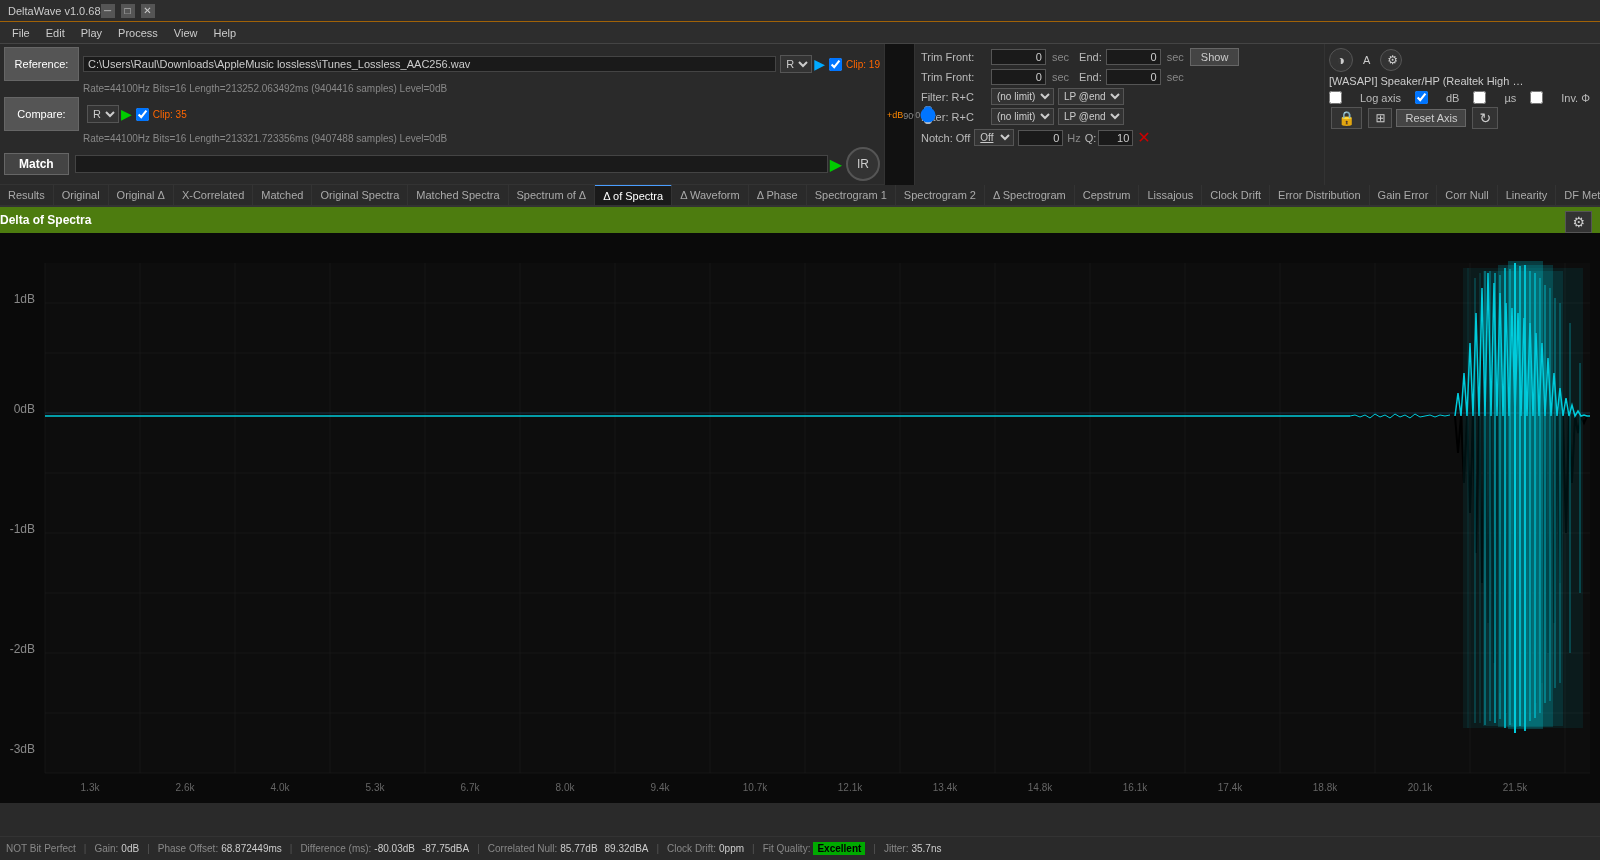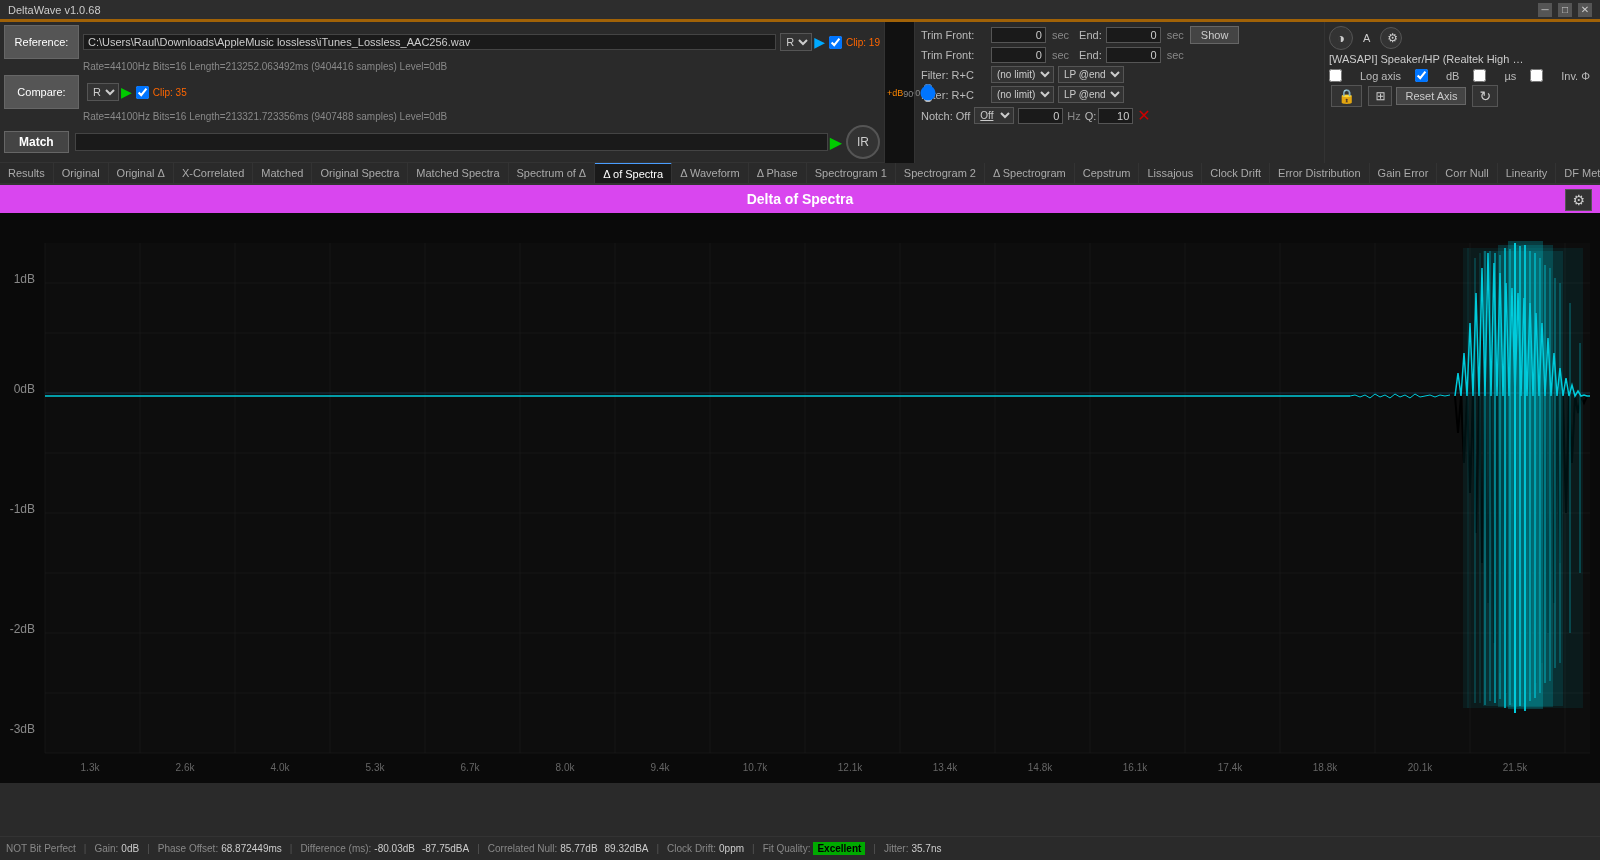--- a/index.html
+++ b/index.html
@@ -1,19 +1,19 @@
 <!DOCTYPE html>
 <html><head>
   <meta charset="utf-8">
   <style>
     * { margin: 0; padding: 0; box-sizing: border-box; }
     body { background: #1a1a1a; font-family: 'Segoe UI', Tahoma, sans-serif; font-size: 11px; color: #ccc; overflow: hidden; width: 1600px; height: 860px; }
     
     
-    #title-bar { background: #2d2d2d; height: 22px; display: flex; align-items: center; justify-content: space-between; padding: 0 8px; border-bottom: 3px solid #a16207; }
+    #title-bar { background: #2d2d2d; height: 22px; display: flex; align-items: center; padding: 0 8px; border-bottom: 1px solid #a16207; }
     #title-bar .controls { display: flex; gap: 6px; }
     #title-bar .win-btn { width: 14px; height: 14px; background: #555; border: none; cursor: pointer; color: #ccc; font-size: 10px; display: flex; align-items: center; justify-content: center; }
     
     
     #menu-bar { background: #2d2d2d; height: 22px; display: flex; align-items: center; padding: 0 4px; border-bottom: 1px solid #444; }
     #menu-bar .menu-item { padding: 2px 8px; color: #ccc; cursor: pointer; font-size: 11px; }
     .file-label { background: #555; color: #fff; padding: 10px 8px; font-size: 11px; min-width: 75px; text-align: center; margin-right: 4px; cursor: pointer; border: 1px solid #666; }
     .file-path { background: #1a1a1a; border: 1px solid #444; color: #ccc; padding: 1px 4px; flex: 1; font-size: 11px; }
     .file-info { color: #888; font-size: 10px; padding-left: 79px; margin-top: 1px; }
     .channel-select { background: #333; border: 1px solid #555; color: #ccc; margin-left: 4px; font-size: 11px; padding: 1px; }
@@ -27,21 +27,21 @@
     
     
     #match-row { background: #2a2a2a; padding: 3px 4px; border-bottom: 1px solid #333; display: flex; align-items: center; }
     .match-btn { background: #444; border: 1px solid #666; color: #fff; padding: 3px 14px; cursor: pointer; font-size: 12px; font-weight: bold; margin-right: 6px; }
     .ir-btn { background: #333; border: 2px solid #555; color: #ccc; border-radius: 50%; width: 34px; height: 34px; display: flex; align-items: center; justify-content: center; font-size: 12px; cursor: pointer; margin-left: 4px; }
     
     
     #tabs { background: #2a2a2a; height: 22px; display: flex; align-items: center; border-bottom: 2px solid #333; overflow: hidden; }
     .tab { padding: 3px 8px; color: #aaa; cursor: pointer; font-size: 11px; white-space: nowrap; border-right: 1px solid #333; height: 22px; display: flex; align-items: center; }
     .tab.active { background: #1a1a1a; color: #fff; border-top: 2px solid #4a9eff; }
-    #chart-title { text-align: center; color: #fff; font-size: 14px; font-weight: bold; padding: 6px 0; background: #d946ef; }
+    #chart-title { color: #fff; font-size: 12px; font-weight: bold; padding: 6px 0; background: #4d7c0f; }
     
     
     #main-chart { display: block; width: 100%; }
     
     
     #status-bar { position: absolute; bottom: 0; left: 0; right: 0; background: #2a2a2a; height: 24px; display: flex; align-items: center; padding: 0 6px; border-top: 1px solid #333; font-size: 10px; color: #aaa; gap: 8px; }
     .status-item { display: flex; align-items: center; gap: 3px; }
     .status-label { color: #888; }
     .status-value { color: #ccc; }
     .status-value.excellent { background: #00aa00; color: #000; padding: 1px 4px; font-weight: bold; }
@@ -88,20 +88,28 @@
 
   <div id="title-bar">
     <span>DeltaWave v1.0.68</span>
     <div class="controls">
       <button class="win-btn">─</button>
       <button class="win-btn">□</button>
       <button class="win-btn">✕</button>
     </div>
   </div>
 
+  <div id="menu-bar">
+    <span class="menu-item">File</span>
+    <span class="menu-item">Edit</span>
+    <span class="menu-item">Play</span>
+    <span class="menu-item">Process</span>
+    <span class="menu-item">View</span>
+    <span class="menu-item">Help</span>
+  </div>
 
   <div id="top-section">
     <div style="display:flex;">
 
       <div style="flex:1;">
 
         <div id="file-section">
           <div class="row-wrapper">
             <div class="row-main">
               <button class="file-label">Reference:</button>

